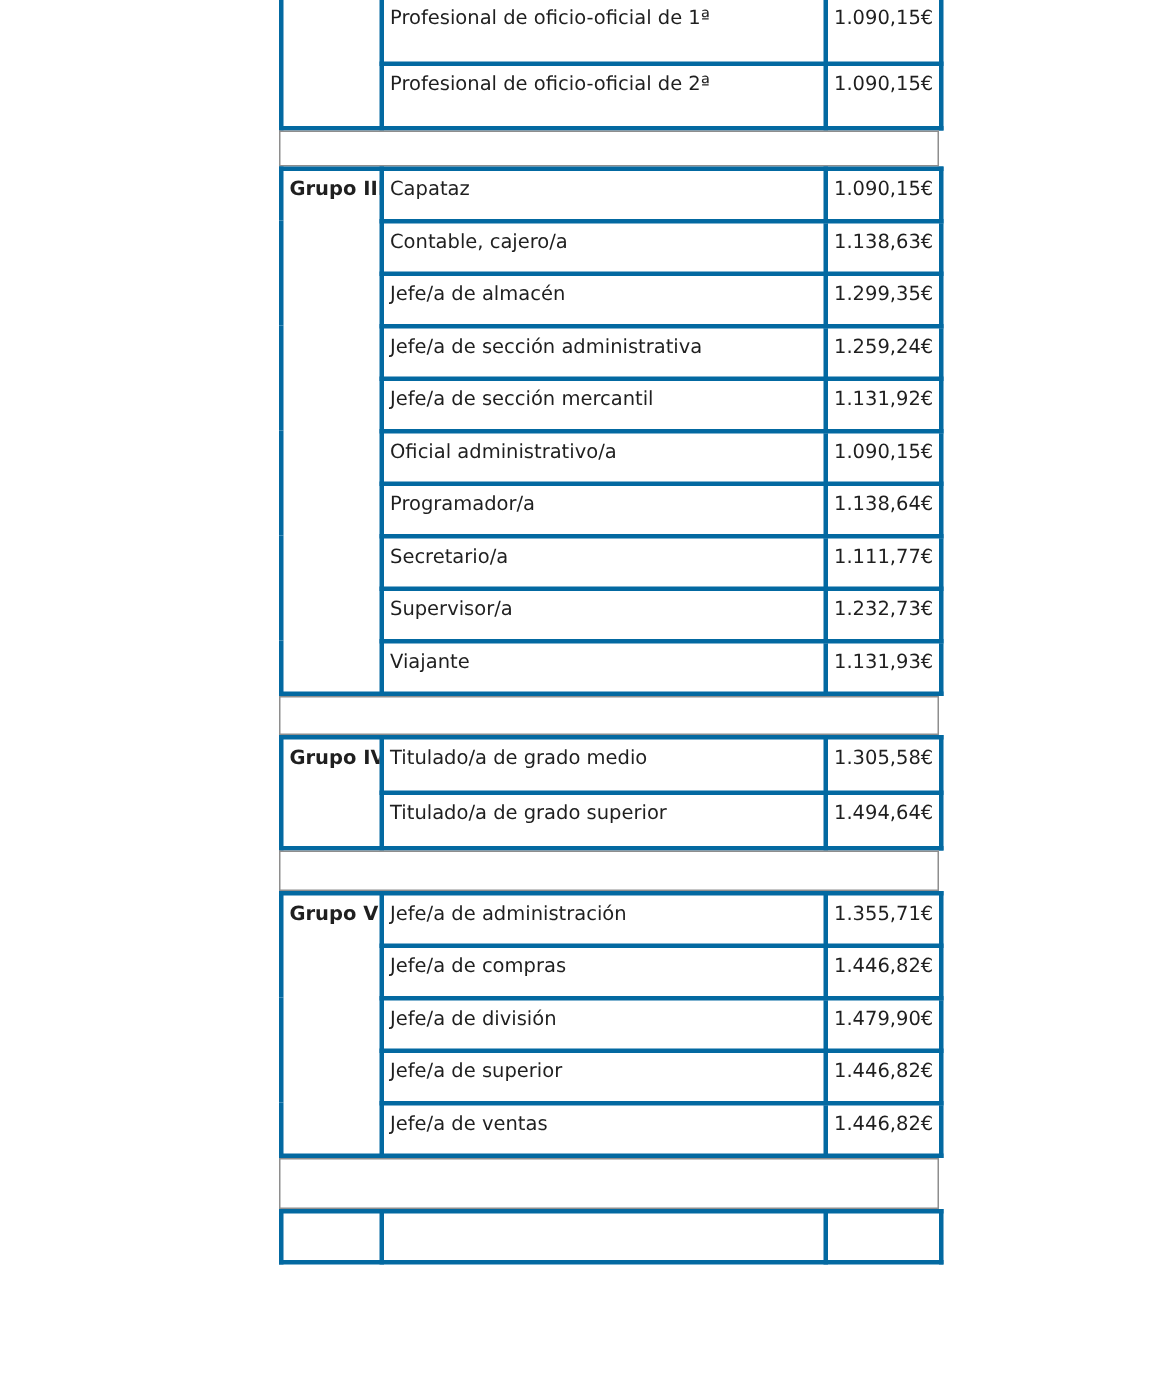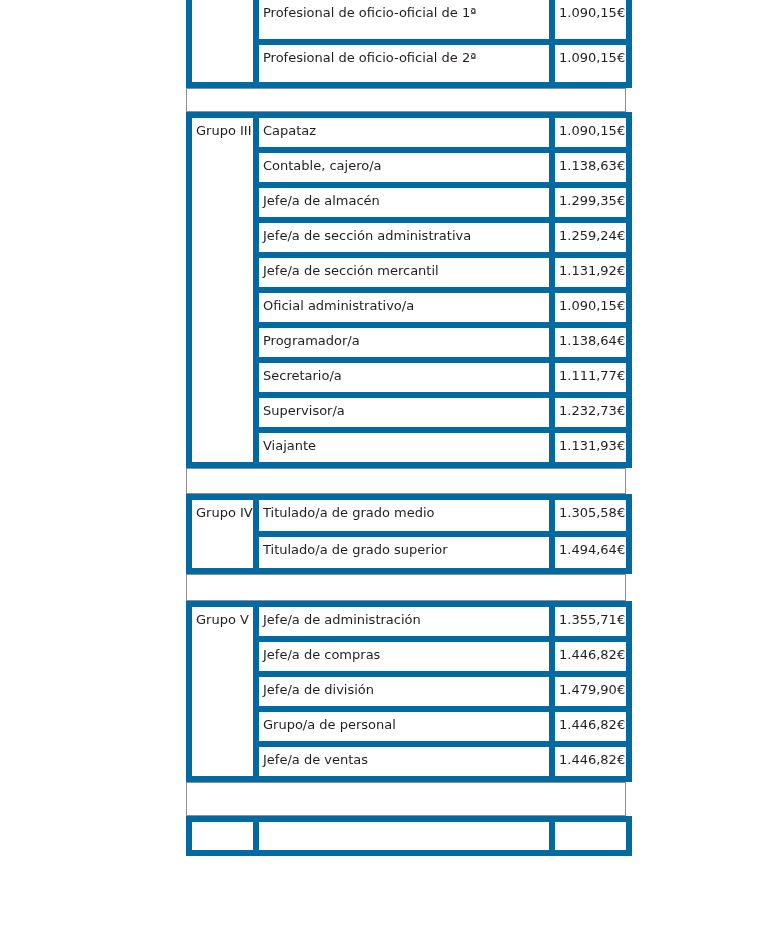--- a/index.html
+++ b/index.html
@@ -16,35 +16,35 @@
     top: 0;
     width: 441px;
   }
   table.block {
     border-collapse: collapse;
     table-layout: fixed;
     width: 440px;
     margin: 0;
   }
   table.block td {
-    border: 6px solid #0369a1;
+    border: 3px solid #0369a1;
     font-family: "DejaVu Sans", sans-serif;
     font-size: 13px;
     line-height: 16px;
     color: #1f1f1f;
     padding: 5px 4px 4px 4px;
     vertical-align: top;
     overflow: hidden;
     white-space: nowrap;
   }
   col.c1 { width: 67px; }
   col.c2 { width: 296px; }
   col.c3 { width: 77px; }
   table.no-top tr:first-child td { border-top: none; }
-  td.gcol { vertical-align: middle; }
+  td.gcol { vertical-align: middle; font-weight: bold; }
   td.vcol { text-align: center; }
   td.vcol-right { text-align: right; }
   tr.h42 { height: 42px; }
   tr.h43 { height: 43px; }
   tr.h35 { height: 35px; }
   tr.h37 { height: 37px; }
   tr.h34 { height: 34px; }
   table.sep td { padding: 0; border: 1px solid #8e8e8e; }
   table.sep-a td { height: 22px; }
   table.sep-b td { height: 24px; }
@@ -184,21 +184,21 @@
       </tr>
       <tr class="h35">
         <td>Jefe/a de compras</td>
         <td class="vcol">1.446,82€</td>
       </tr>
       <tr class="h35">
         <td>Jefe/a de división</td>
         <td class="vcol">1.479,90€</td>
       </tr>
       <tr class="h35">
-        <td>Grupo/a de personal</td>
+        <td>Jefe/a de superior</td>
         <td class="vcol">1.446,82€</td>
       </tr>
       <tr class="h35">
         <td>Jefe/a de ventas</td>
         <td class="vcol">1.446,82€</td>
       </tr>
     </tbody>
       </table>
 
     <table class="block sep sep-d">

